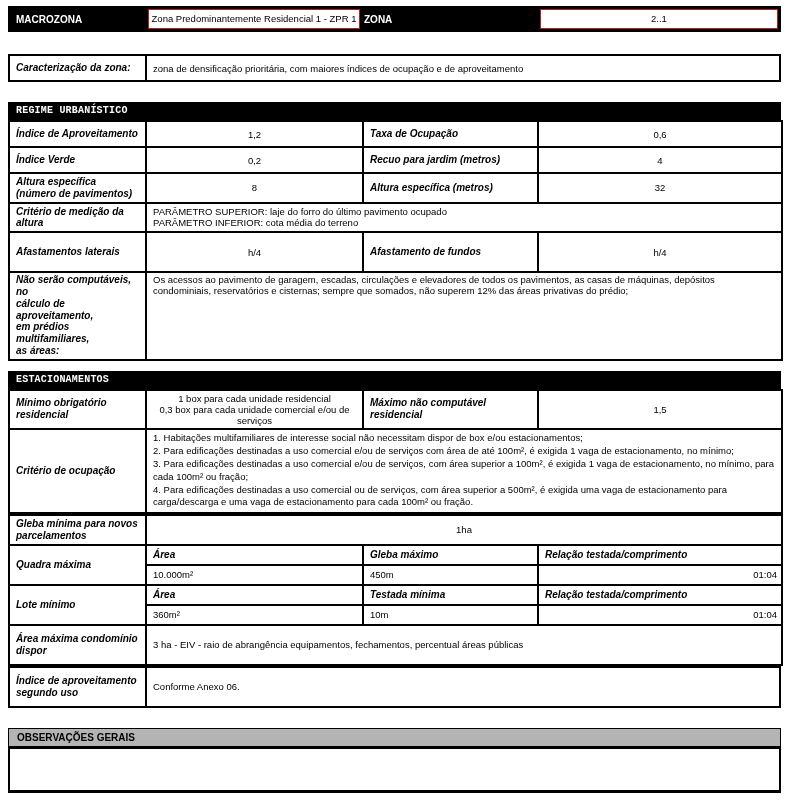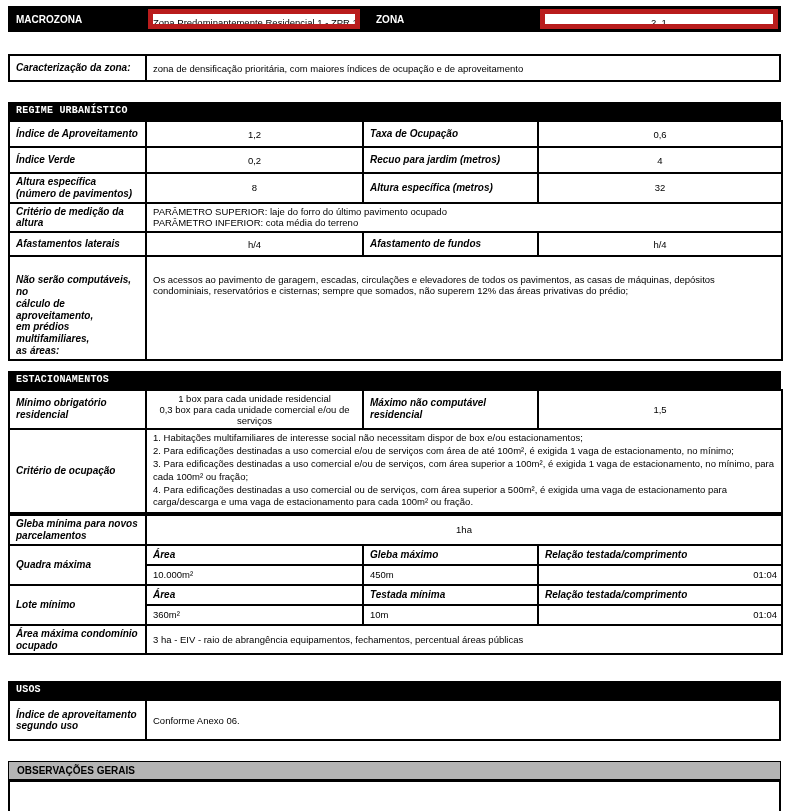--- a/index.html
+++ b/index.html
@@ -18,24 +18,24 @@
     display: flex;
     align-items: center;
   }
   .bar-label {
     color: #ffffff;
     font-weight: bold;
     font-size: 10px;
     padding-left: 8px;
   }
   .bar-label.first { width: 140px; }
-  .bar-label.second { flex: 1; padding-left: 16px; }
+  .bar-label.second { flex: 1; padding-left: 4px; }
   .inset-box {
     background: #ffffff;
-    border: 5px solid #b91c1c;
+    border: 1px solid #b91c1c;
     height: 20px;
     line-height: 18px;
     font-size: 9.5px;
     text-align: center;
     overflow: hidden;
     white-space: nowrap;
   }
   .inset-box.mz { width: 212px; }
   .inset-box.zn { width: 238px; margin-right: 3px; }
 
@@ -84,33 +84,33 @@
   }
   td.lbl {
     font-weight: bold;
     font-style: italic;
     font-size: 10px;
     line-height: 1.18;
   }
   td.val { text-align: center; }
   td.val-left { text-align: left; }
   td.right { text-align: right; padding-right: 4px; }
-  td.top { vertical-align: top; padding-top: 17px; margin-top: 20px; }
+  td.top { vertical-align: top; padding-top: 1px; margin-top: 20px; }
   td.sub-h {
     font-weight: bold;
     font-style: italic;
     font-size: 10px;
   }
   .pre { white-space: pre-line; }
   .list-item { margin: 0 0 1px 0; line-height: 1.3; }
 
   
   tr.h26 { height: 26px; }
   tr.h28 { height: 28px; }
-  tr.h24 { height: 24px; }
+  tr.h24 { height: 40px; }
   tr.h30 { height: 30px; }
   tr.h20 { height: 20px; }
   tr.h38 { height: 38px; }
   tr.h40 { height: 40px; }
   tr.h74 { height: 74px; }
   tr.h84 { height: 84px; }
 
   
   .gap22 { margin-top: 22px; }
   .gap20 { margin-top: 20px; }
@@ -252,27 +252,26 @@
       <td class="sub-h">Testada mínima</td>
       <td class="sub-h">Relação testada/comprimento</td>
     </tr>
     <tr class="h20">
       <td class="val-left">360m²</td>
       <td class="val-left">10m</td>
       <td class="right">01:04</td>
     </tr>
     <tr class="h24">
       <td class="lbl pre">Área máxima condomínio
-ocupado</td>
+dispor</td>
       <td class="val-left" colspan="3">3 ha - EIV - raio de abrangência equipamentos, fechamentos, percentual áreas públicas</td>
     </tr>
   </tbody>
     </table>
 
-  <div class="section-header gap26">USOS</div>
   <table>
     <colgroup>
         <col style="width:137px">
         <col>
       </colgroup>
     <tbody>
         <tr class="h40">
       <td class="lbl pre">Índice de aproveitamento
 segundo uso</td>
       <td class="val-left">Conforme Anexo 06.</td>

